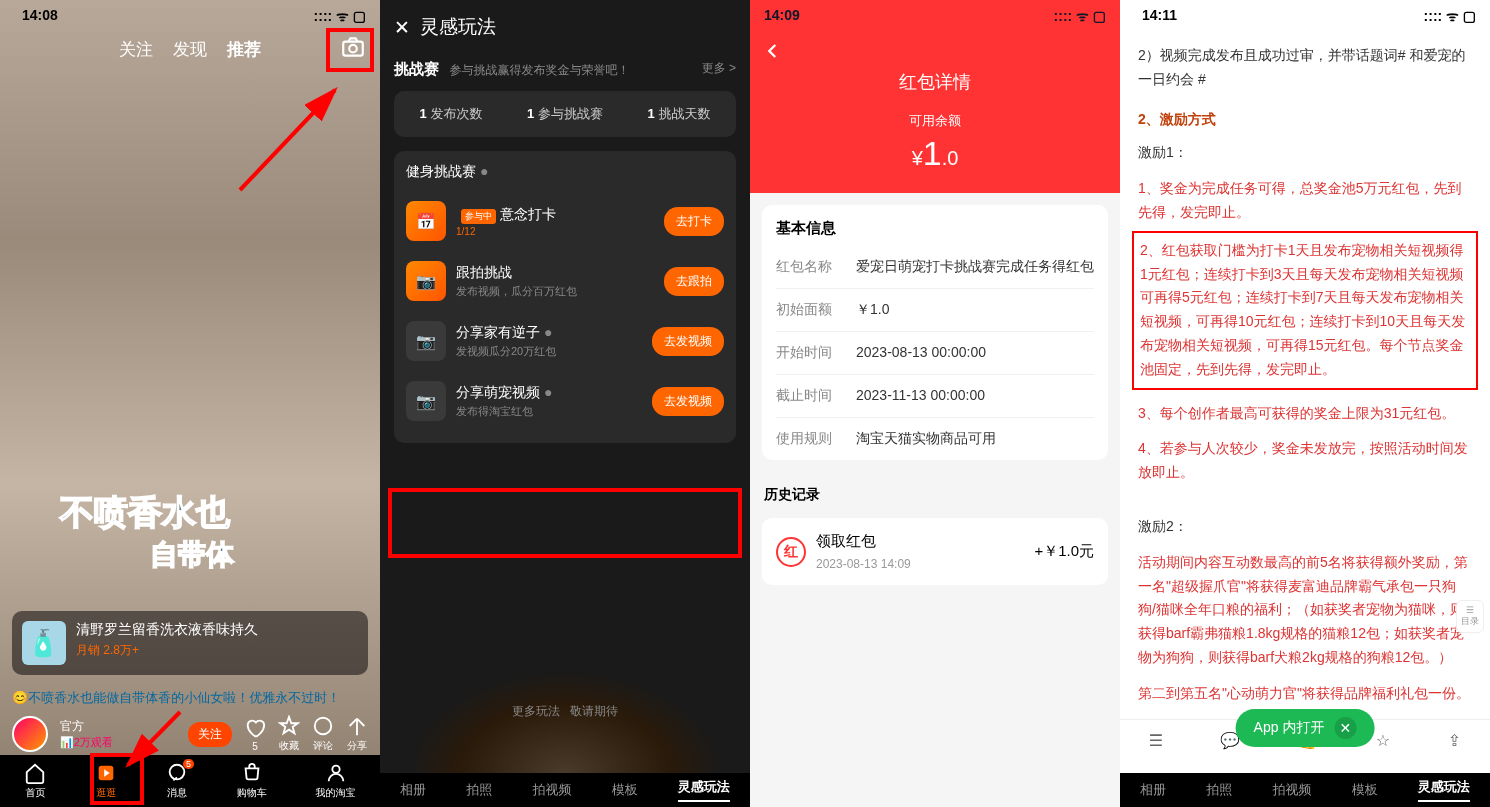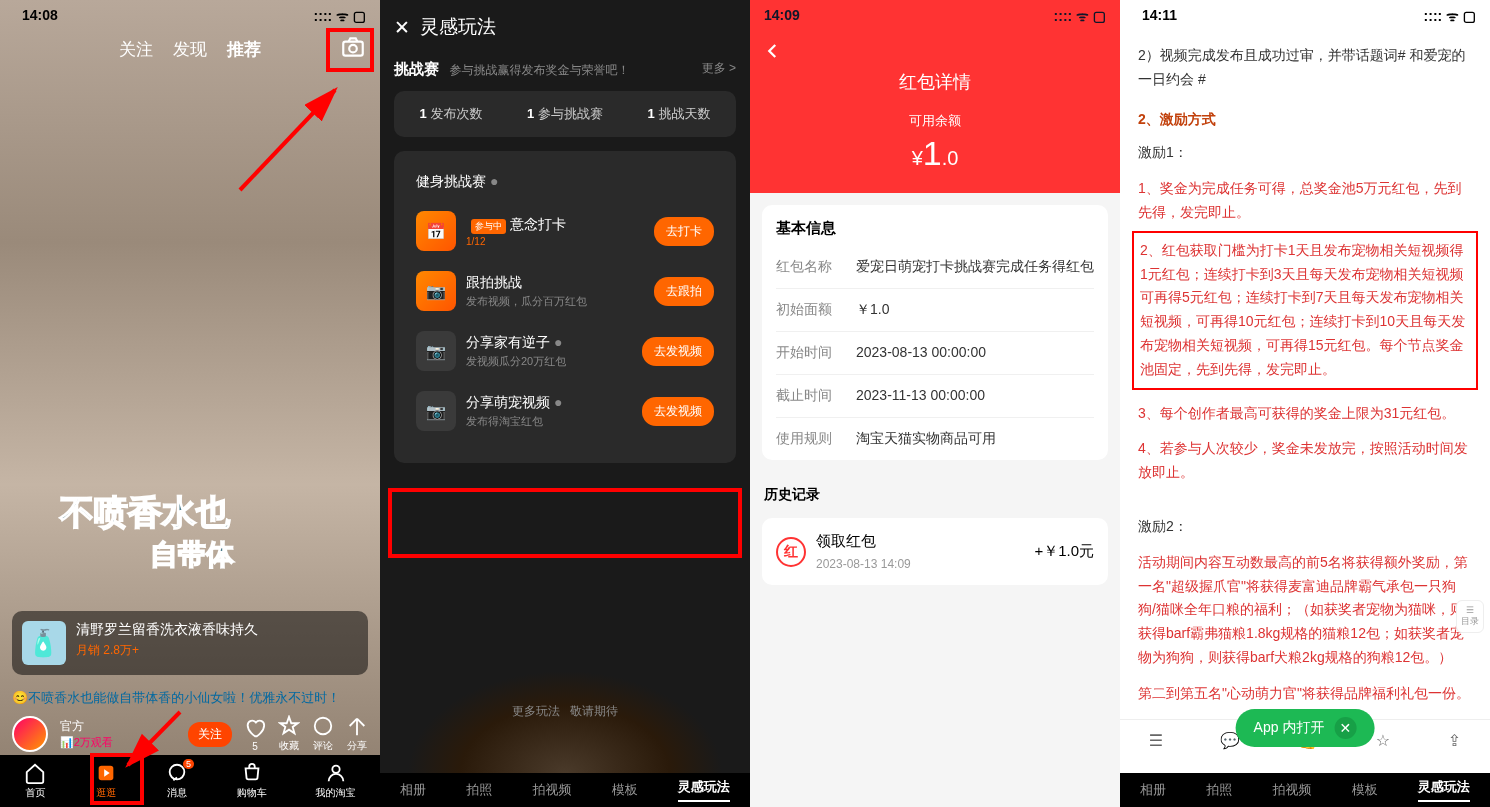--- a/index.html
+++ b/index.html
@@ -42,21 +42,21 @@
 .badge { position:absolute; top:-3px; right:-6px; background:#f40; color:#fff; font-size:9px; border-radius:7px; padding:0 3px; }
 
 .s2-h { display:flex; align-items:center; padding:14px 14px 10px; color:#fff; font-size:19px; gap:10px; }
 .s2-sec { padding:10px 14px; }
 .s2-tit { color:#fff; font-size:15px; font-weight:600; }
 .s2-sub { color:#888; font-size:12px; margin-left:6px; }
 .more { float:right; color:#888; font-size:12px; }
 .stats { background:#2a2a2a; border-radius:10px; display:flex; margin-top:12px; }
 .stat { flex:1; text-align:center; padding:14px 0; color:#ccc; font-size:13px; }
 .stat b { color:#fff; }
-.fit { background:#2a2a2a; border-radius:10px; padding:22px; margin-top:14px; }
+.fit { background:#2a2a2a; border-radius:10px; padding:12px; margin-top:14px; }
 .fit-h { color:#fff; font-size:14px; margin-bottom:10px; }
 .fit-h .dot { color:#888; margin-left:4px; }
 .ch { display:flex; align-items:center; gap:10px; padding:10px 0; }
 .ch-ic { width:40px; height:40px; border-radius:8px; background:linear-gradient(135deg,#f80,#f50); display:flex; align-items:center; justify-content:center; color:#fff; }
 .ch-ic.d { background:#3a3a3a; color:#999; }
 .ch-txt { flex:1; }
 .ch-t1 { color:#fff; font-size:14px; }
 .ch-t2 { color:#888; font-size:11px; margin-top:2px; }
 .ch-btn { background:#f60; color:#fff; font-size:12px; padding:6px 12px; border-radius:14px; }
 .tag { display:inline-block; background:#f60; color:#fff; font-size:9px; padding:1px 4px; border-radius:3px; margin-left:5px; }

